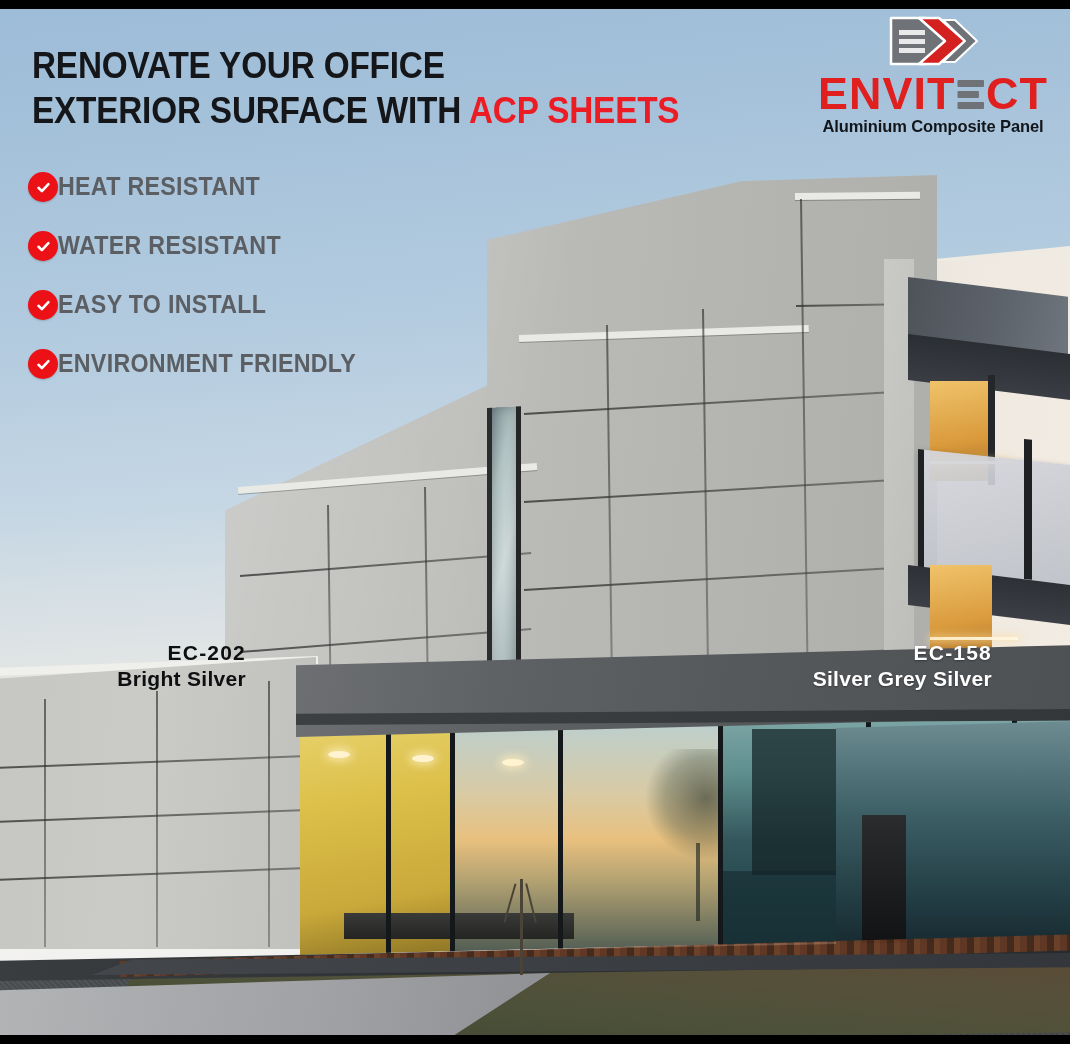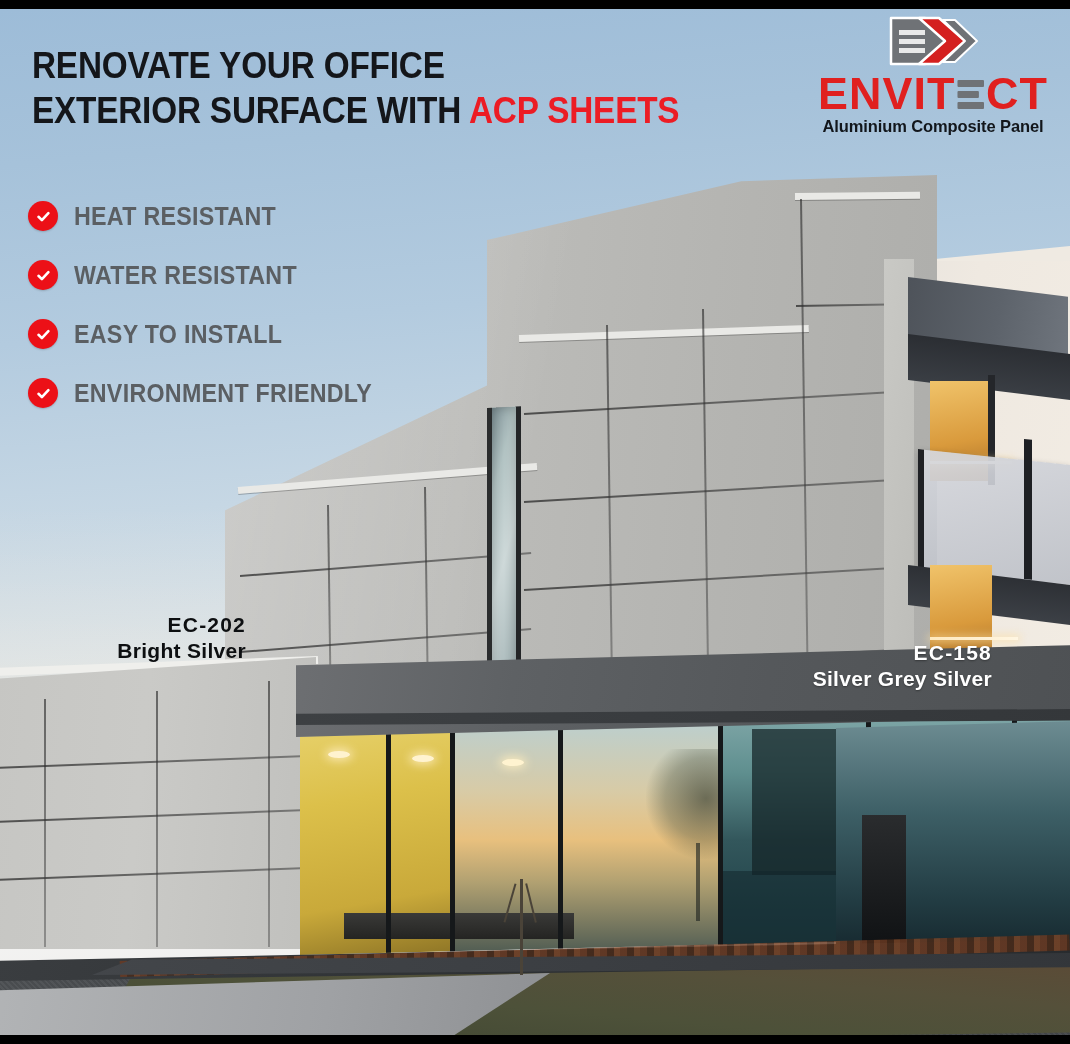--- a/index.html
+++ b/index.html
@@ -275,21 +275,21 @@
     font-weight:700; letter-spacing:-.2px;
     color:#14161a; text-transform:uppercase;
     transform:scaleX(.9); transform-origin:left top;
     font-stretch:condensed;
   }
   .headline .hl-line { display:block; white-space:nowrap; }
   .headline .accent { color:#ec1c24; }
 
   .features { position:absolute; left:28px; top:172px; }
   .feature {
-    display:flex; align-items:flex-end; gap:16px; height:59px;
+    display:flex; align-items:flex-start; height:59px;
   }
   .tick {
     width:30px; height:30px; border-radius:50%;
     background:#ec1017; flex:0 0 30px;
     display:flex; align-items:center; justify-content:center;
     box-shadow:0 1px 2px rgba(0,0,0,.18);
   }
   .tick svg { display:block; }
   .feature-label {
     font-size:25px; font-weight:700; letter-spacing:.3px;
@@ -312,21 +312,21 @@
   }
   .logo-e-bars i { display:block; height:7px; background:#6f7276; border-radius:1px; }
   .logo-e-bars i:nth-child(2) { width:82%; }
   .logo-sub {
     font-size:16.5px; font-weight:700; color:#12161b; letter-spacing:-.1px;
     margin-top:1px; white-space:nowrap;
   }
 
   
   .callout-202 {
-    position:absolute; left:86px; top:612px; width:160px;
+    position:absolute; left:86px; top:640px; width:160px;
     text-align:right; color:#0d0f11;
     font-size:21px; font-weight:700; line-height:1.22; letter-spacing:.3px;
   }
   .callout-202 .code { letter-spacing:1.2px; }
   .callout-207 {
     position:absolute; left:742px; top:640px; width:250px;
     text-align:right; color:#ffffff;
     font-size:21px; font-weight:700; line-height:1.22; letter-spacing:.3px;
     z-index:45;
     text-shadow:0 1px 2px rgba(0,0,0,.35);

